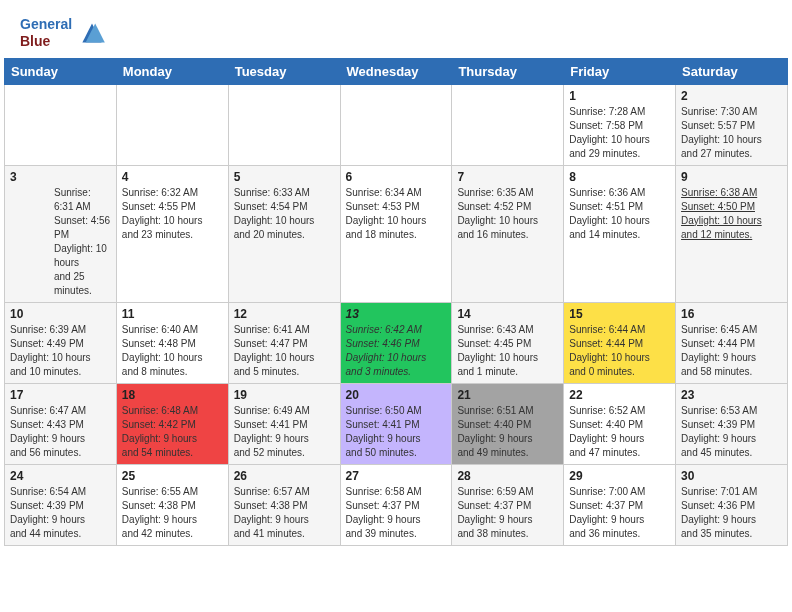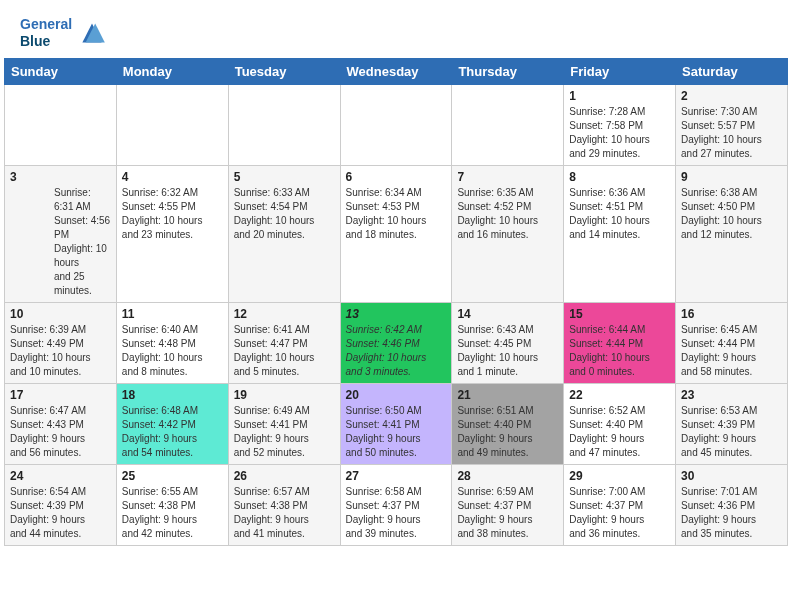--- a/index.html
+++ b/index.html
@@ -101,21 +101,21 @@
 </head>
 <body>
 
 <div class="header">
   <div class="logo">
     <div>
       <div class="logo-text">
         <span>General</span>
       </div>
       <div class="logo-text">
-        <span style="color:#0c4a6e;">Blue</span>
+        <span style="color:#7f1d1d;">Blue</span>
       </div>
     </div>
     <svg class="logo-icon" viewBox="0 0 40 40" xmlns="http://www.w3.org/2000/svg">
       <polygon points="8,32 20,8 32,32" fill="#2e6db4"></polygon>
       <polygon points="20,32 32,8 44,32" fill="#5a9fd4" transform="translate(-8,0)"></polygon>
     </svg>
   </div>
   <div class="title-section">
     <div class="month-title"></div>
     <div class="location"></div>
@@ -195,21 +195,21 @@
           </td>
           <td style="background: rgb(255, 255, 255);">
             <span class="day-number">8</span>
             <div class="day-info" style="white-space: pre-line;">Sunrise: 6:36 AM
 Sunset: 4:51 PM
 Daylight: 10 hours
 and 14 minutes.</div>
           </td>
           <td style="background: rgb(245, 245, 245);">
             <span class="day-number">9</span>
-            <div class="day-info" style="white-space: pre-line;">Sunrise: 6:38 AM
+            <div class="day-info" style="white-space: pre-line; text-decoration: underline;">Sunrise: 6:38 AM
 Sunset: 4:50 PM
 Daylight: 10 hours
 and 12 minutes.</div>
           </td>
         </tr>
         <tr>
           <td style="background: rgb(245, 245, 245);">
             <span class="day-number">10</span>
             <div class="day-info" style="white-space: pre-line;">Sunrise: 6:39 AM
 Sunset: 4:49 PM
@@ -237,21 +237,21 @@
 Daylight: 10 hours
 and 3 minutes.</div>
           </td>
           <td style="background: rgb(245, 245, 245);">
             <span class="day-number">14</span>
             <div class="day-info" style="white-space: pre-line;">Sunrise: 6:43 AM
 Sunset: 4:45 PM
 Daylight: 10 hours
 and 1 minute.</div>
           </td>
-          <td style="background: #ec4899;">
+          <td style="background: #fde047;">
             <span class="day-number">15</span>
             <div class="day-info" style="white-space: pre-line;">Sunrise: 6:44 AM
 Sunset: 4:44 PM
 Daylight: 10 hours
 and 0 minutes.</div>
           </td>
           <td style="background: rgb(245, 245, 245);">
             <span class="day-number">16</span>
             <div class="day-info" style="white-space: pre-line;">Sunrise: 6:45 AM
 Sunset: 4:44 PM
@@ -260,21 +260,21 @@
           </td>
         </tr>
         <tr>
           <td style="background: rgb(245, 245, 245);">
             <span class="day-number">17</span>
             <div class="day-info" style="white-space: pre-line;">Sunrise: 6:47 AM
 Sunset: 4:43 PM
 Daylight: 9 hours
 and 56 minutes.</div>
           </td>
-          <td style="background: #5eead4;">
+          <td style="background: #ef4444;">
             <span class="day-number">18</span>
             <div class="day-info" style="white-space: pre-line;">Sunrise: 6:48 AM
 Sunset: 4:42 PM
 Daylight: 9 hours
 and 54 minutes.</div>
           </td>
           <td style="background: rgb(245, 245, 245);">
             <span class="day-number">19</span>
             <div class="day-info" style="white-space: pre-line;">Sunrise: 6:49 AM
 Sunset: 4:41 PM

